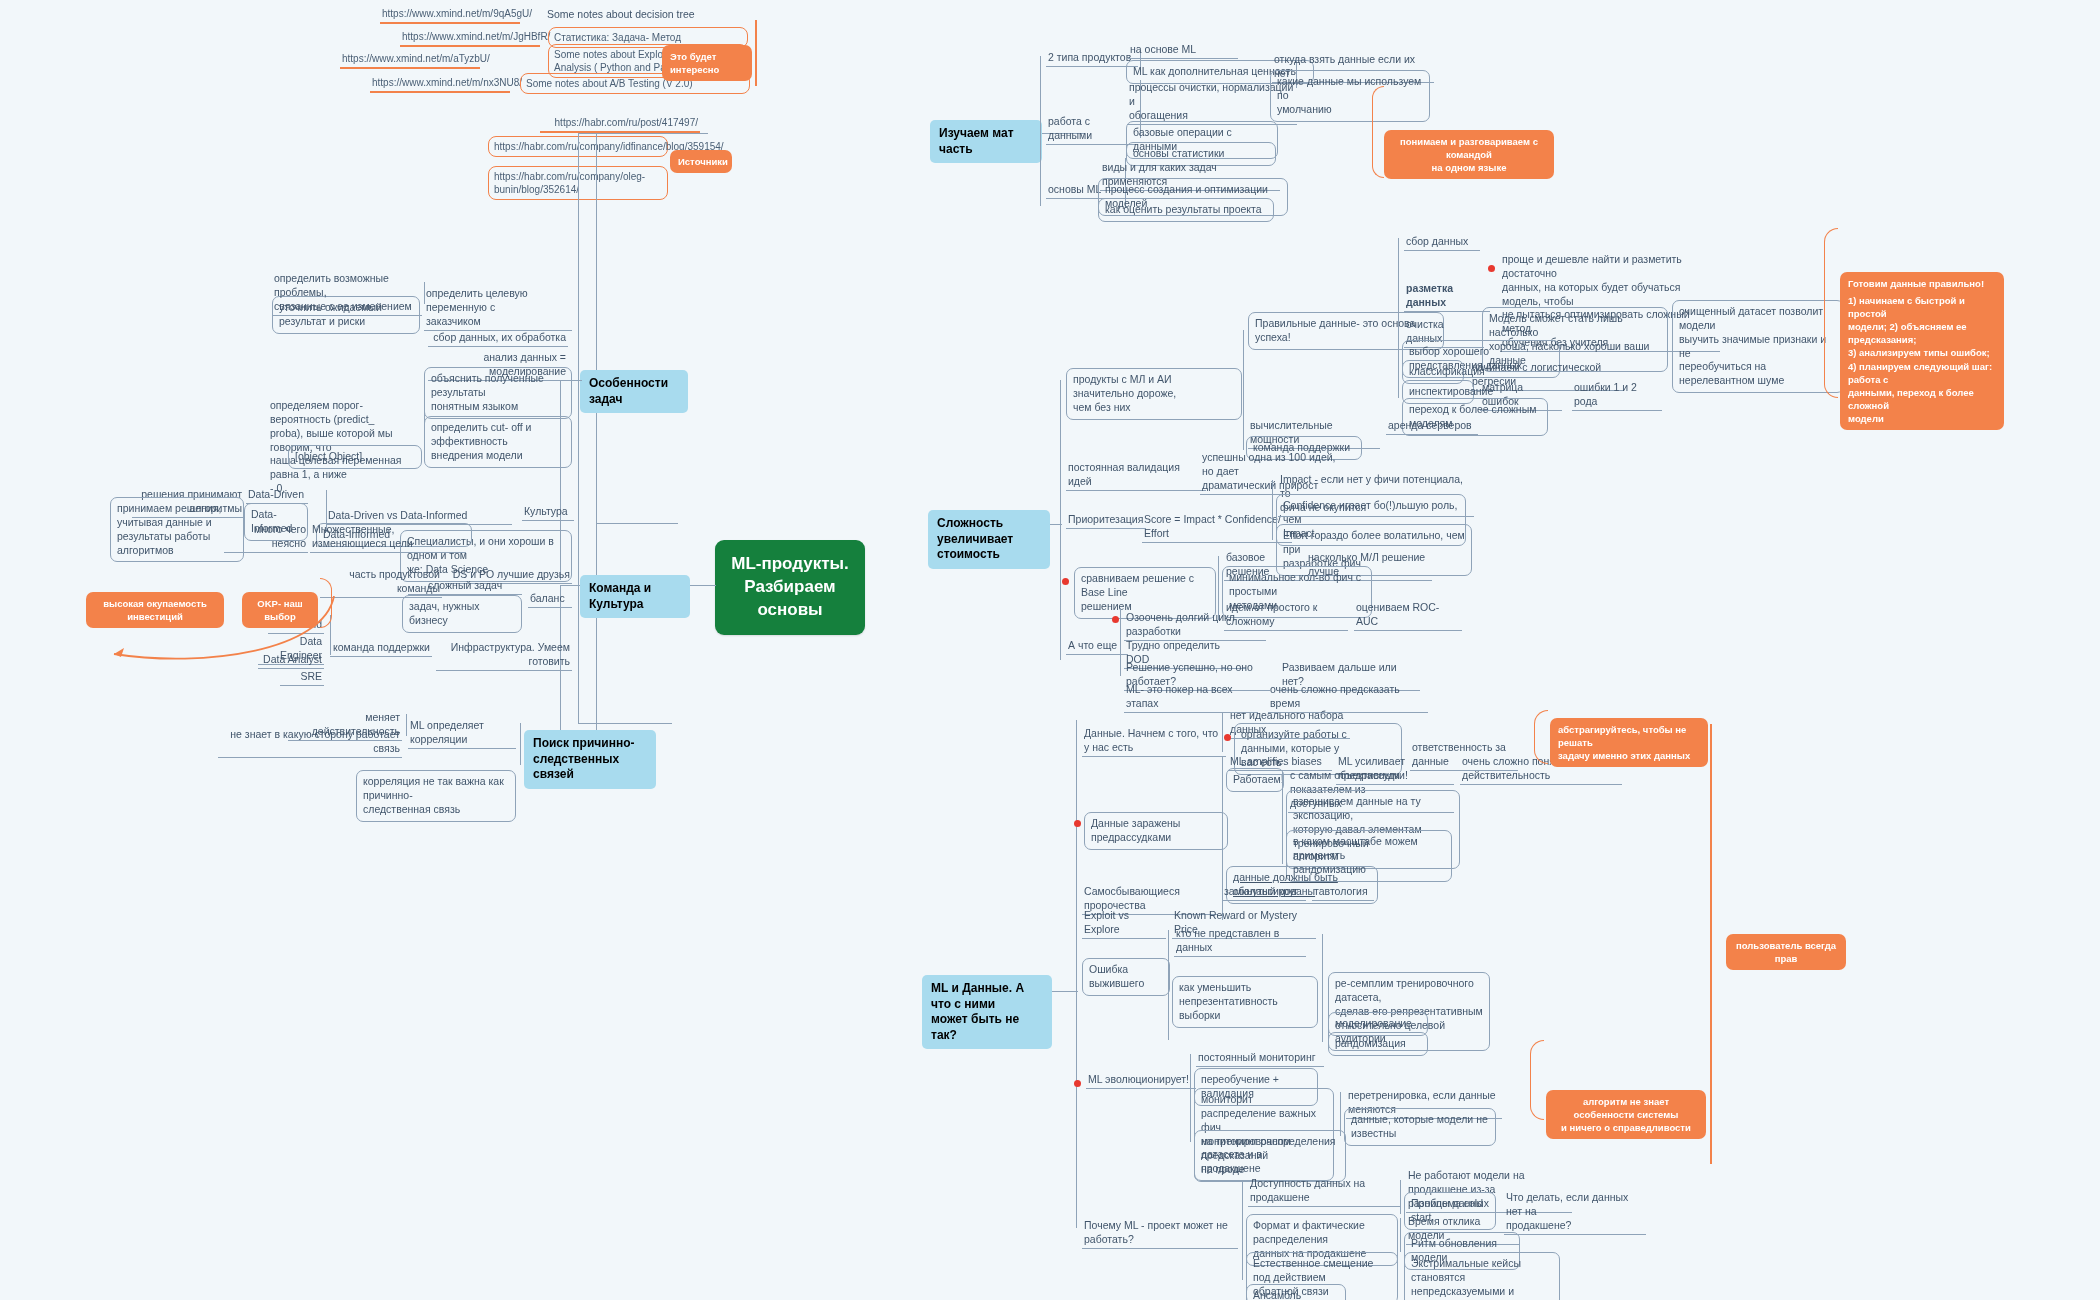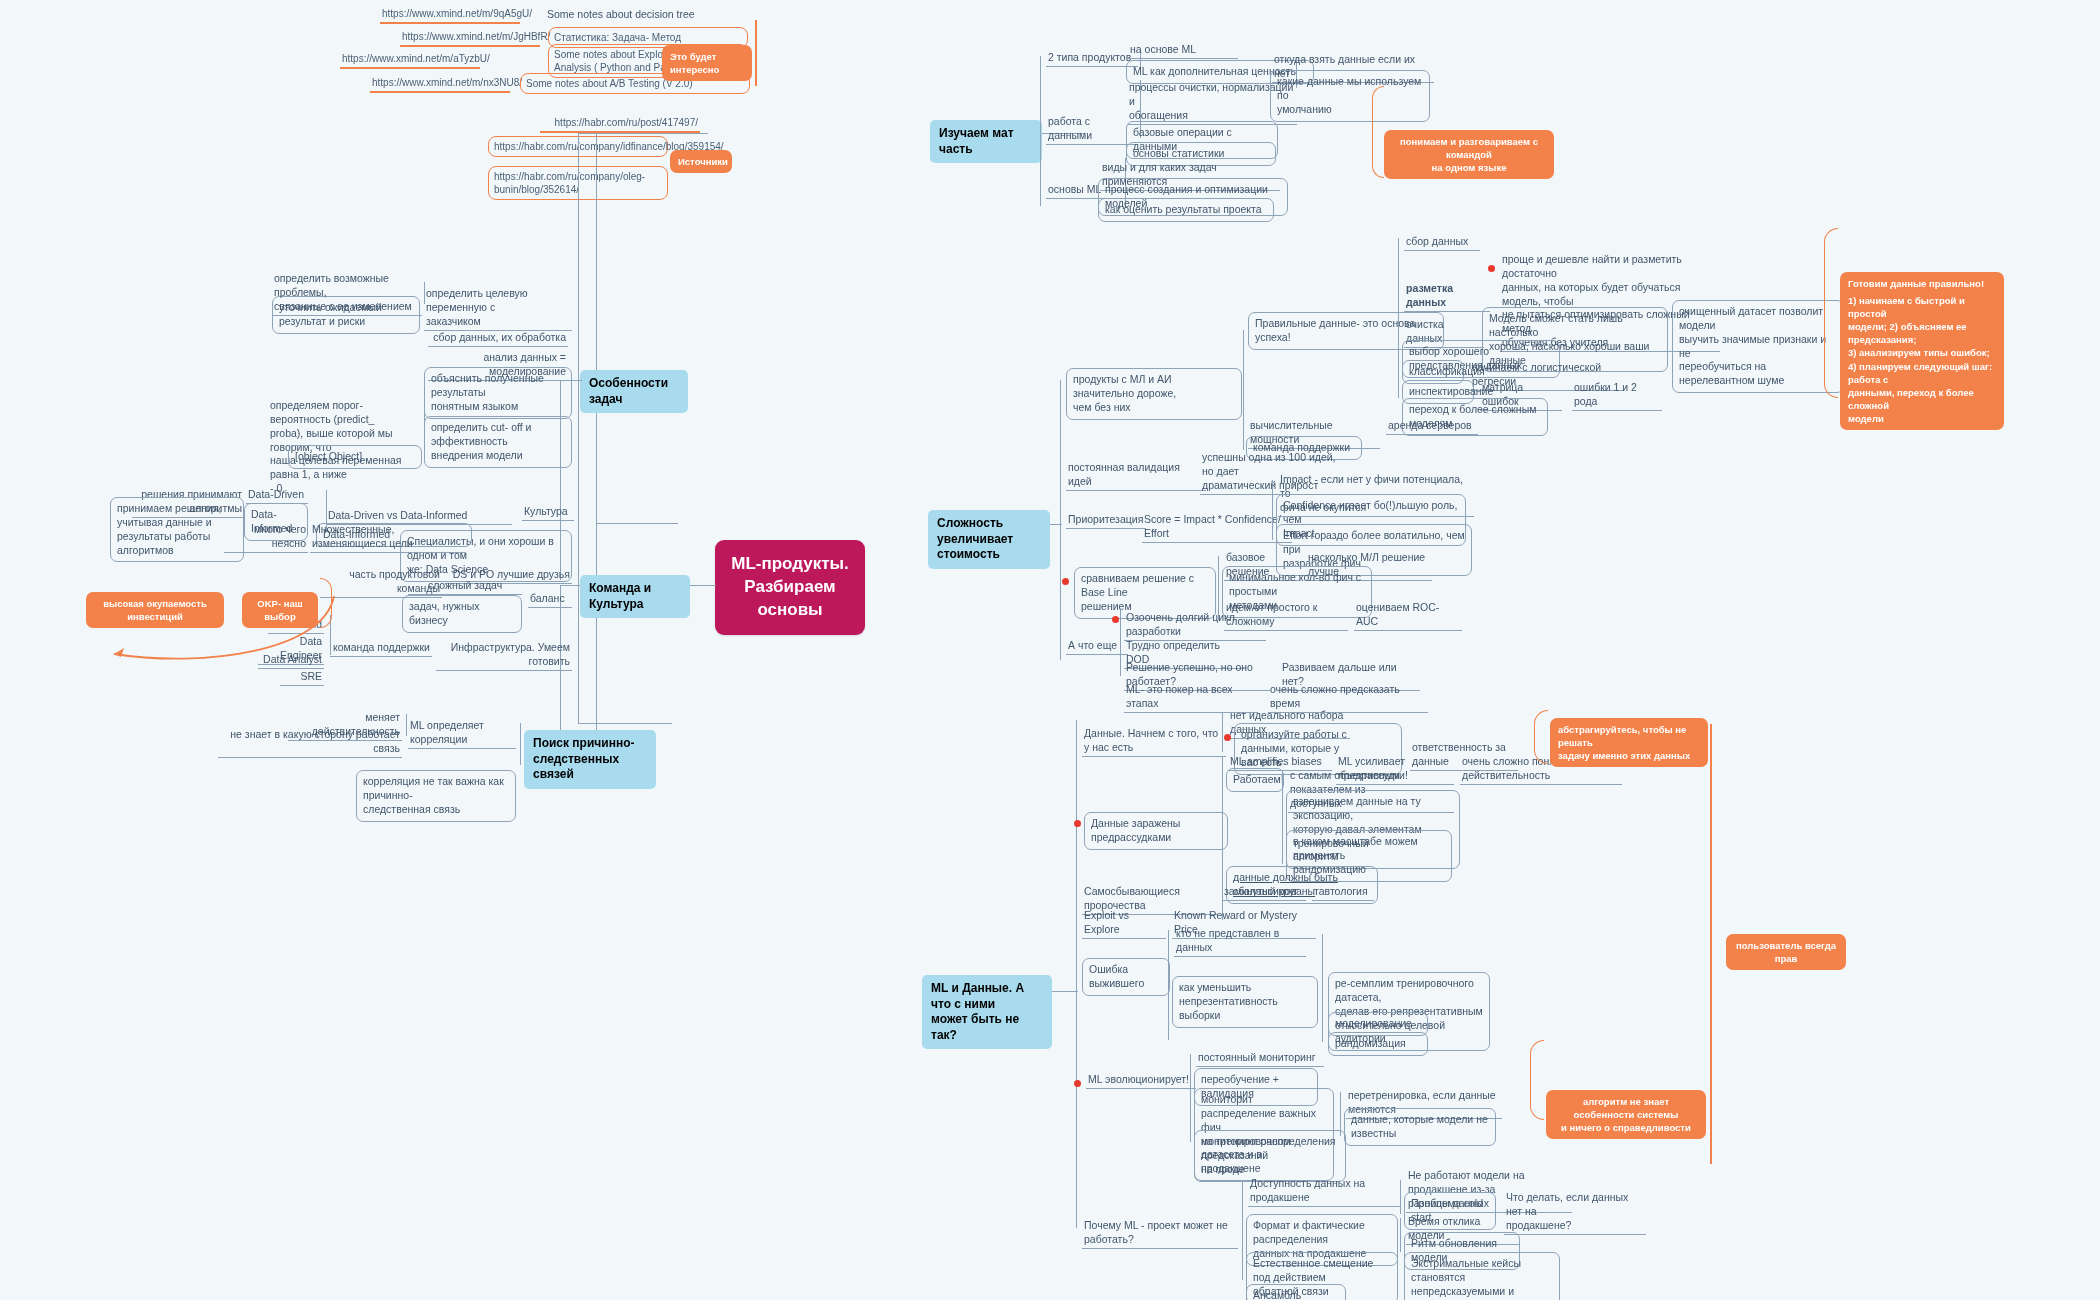--- a/index.html
+++ b/index.html
@@ -26,21 +26,21 @@
   }
   .node.u{ border-bottom:1.6px solid #8fa3b8; }
   .node.box{
     border:1.3px solid #8fa3b8;
     border-radius:7px;
     padding:4px 6px;
     background:transparent;
   }
   .root{
     position:absolute;
-    background:#be185d;
+    background:#15803d;
     color:#fff;
     border-radius:9px;
     font-size:17px;
     font-weight:bold;
     line-height:1.35;
     text-align:center;
     padding:13px 16px;
     white-space:pre-line;
     box-shadow:0 1px 2px rgba(0,0,0,.12);
   }

